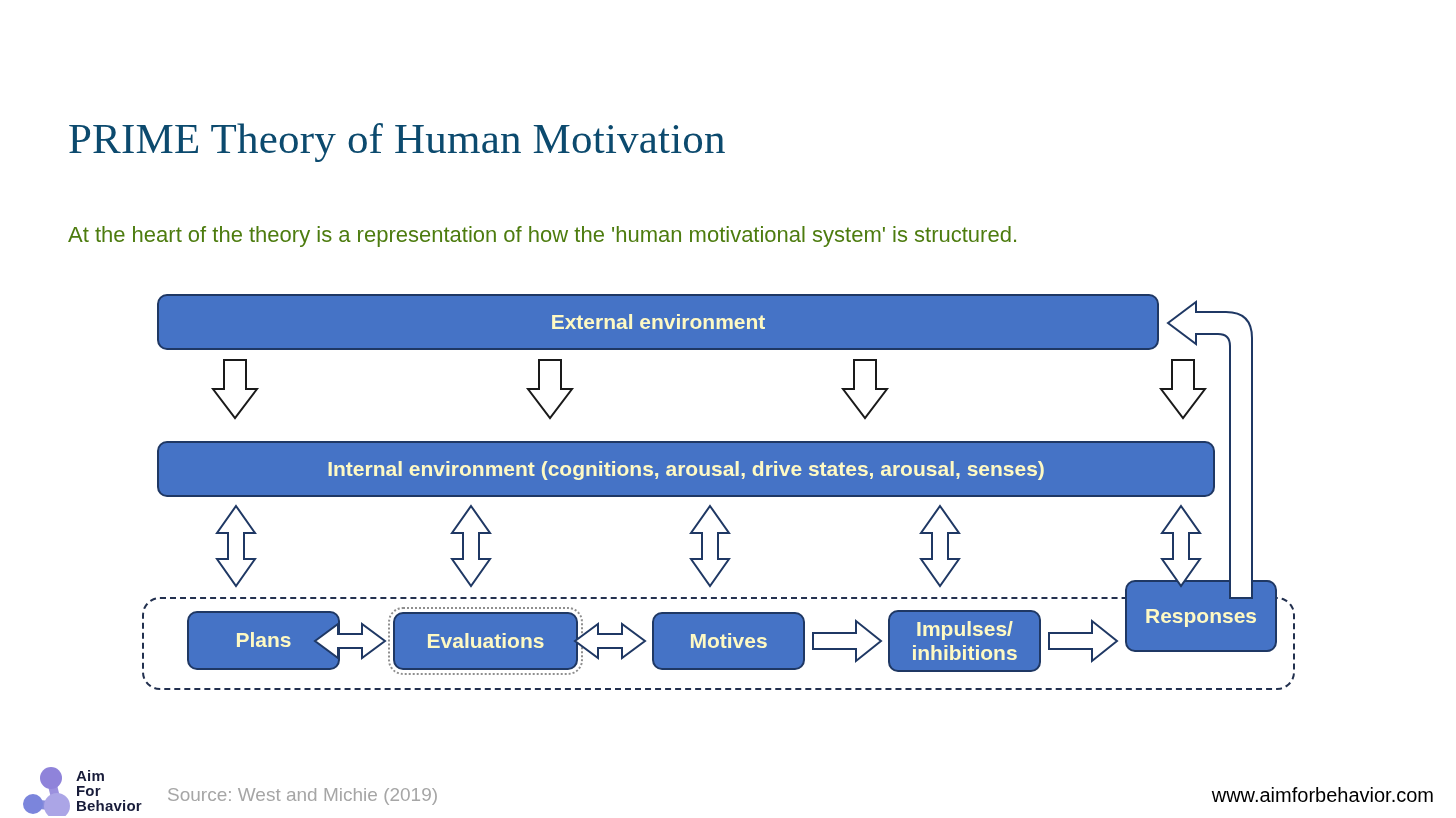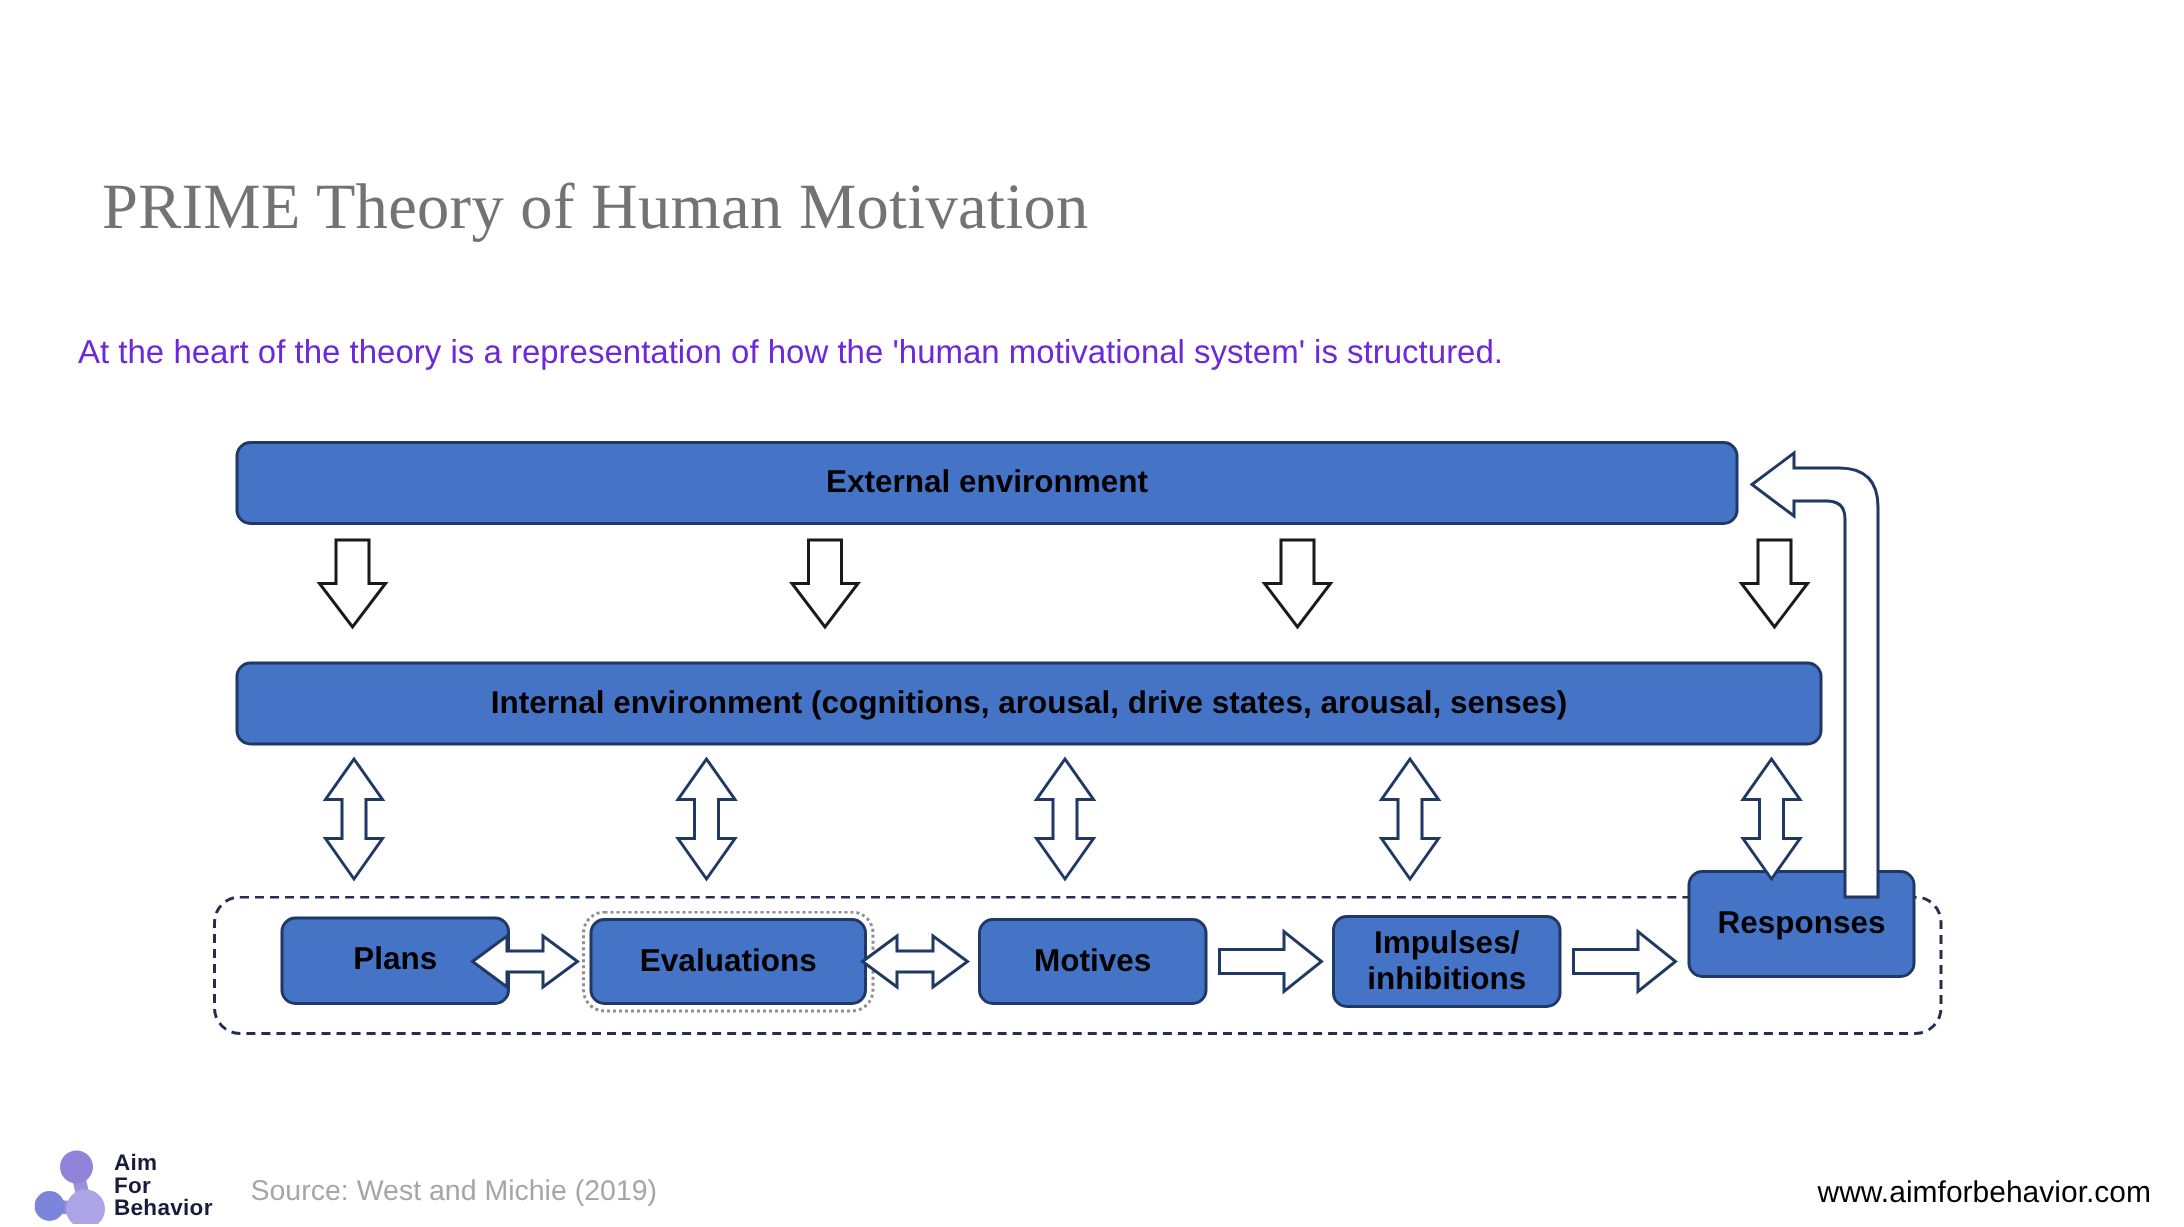--- a/index.html
+++ b/index.html
@@ -3,29 +3,29 @@
 <meta charset="utf-8">
 <style>
   html,body{margin:0;padding:0;background:#fff;}
   .slide{
     position:relative;width:1456px;height:818px;background:#ffffff;
     font-family:"Liberation Sans",sans-serif;overflow:hidden;
   }
   .title{
     position:absolute;left:68px;top:114px;
     font-family:"Liberation Serif",serif;font-size:43px;font-weight:400;
-    color:#737373;letter-spacing:0.2px;white-space:nowrap;
+    color:#0c4a6e;letter-spacing:0.2px;white-space:nowrap;
   }
   .subtitle{
-    position:absolute;left:52px;top:222px;
-    font-size:22px;font-weight:400;color:#6d28d9;white-space:nowrap;
+    position:absolute;left:68px;top:222px;
+    font-size:22px;font-weight:400;color:#4d7c0f;white-space:nowrap;
   }
   .dbox{
     position:absolute;background:#4573C6;border:2px solid #1F3864;border-radius:10px;
-    color:#000000;font-size:21px;font-weight:700;
+    color:#fef9c3;font-size:21px;font-weight:700;
     display:flex;align-items:center;justify-content:center;text-align:center;
     box-sizing:border-box;line-height:1.15;
   }
   .box-external{left:157px;top:294px;width:1002px;height:56px;}
   .box-internal{left:157px;top:441px;width:1058px;height:56px;}
   .box-plans{left:157px;top:611px;width:153px;height:59px;margin-left:30px;}
   .box-evaluations{left:393px;top:612px;width:185px;height:58px;outline:2px dotted #8f8f8f;outline-offset:3px;}
   .box-motives{left:652px;top:612px;width:153px;height:58px;}
   .box-impulses{left:888px;top:610px;width:153px;height:62px;white-space:pre-line;}
   .box-responses{left:1125px;top:580px;width:152px;height:72px;}

